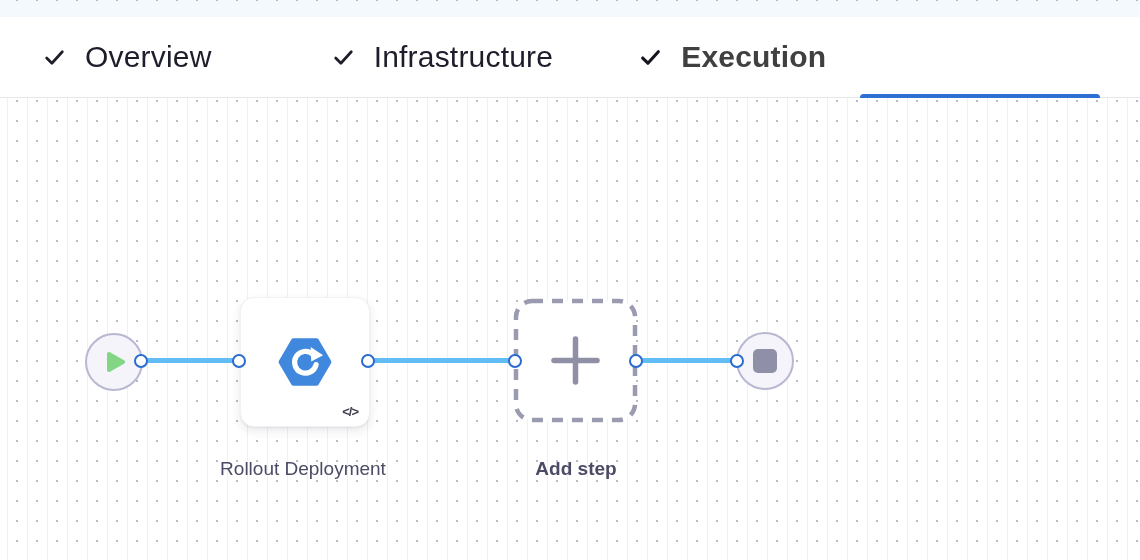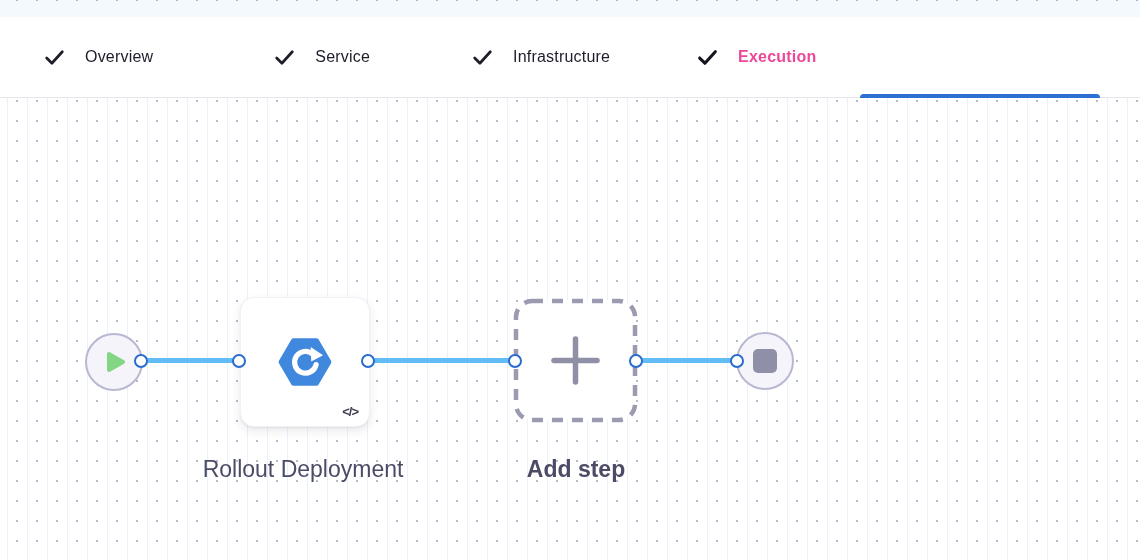--- a/index.html
+++ b/index.html
@@ -16,22 +16,22 @@
 
   
   .tabbar {
     position:relative; height:81px; background:#fff;
     border-bottom:1px solid #e6e6ea;
     display:flex; align-items:center;
     padding-left:42px;
   }
   .tab { display:flex; align-items:center; gap:18px; cursor:pointer; }
   .tab .check-icon { width:25px; height:25px; display:block; }
-  .tab .tab-label { font-size:16px; font-weight:500; color:#1d1d2b; letter-spacing:.2px; }
-  .tab.active .tab-label { font-weight:700; color:#ec4899; }
+  .tab .tab-label { font-size:30px; font-weight:500; color:#1d1d2b; letter-spacing:.2px; }
+  .tab.active .tab-label { font-weight:700; color:#404040; }
   .gap-a { margin-right:119px; } .gap-b { margin-right:100px; } .gap-c { margin-right:85px;text-align:center; }
   .active-underline {
     position:absolute; left:860px; bottom:-4px; width:240px; height:7px;
     border-radius:4px; background:#2e6fd3;
   }
 
   
   .canvas {
     position:relative; height:462px; background-color:#fff;
     background-image:
@@ -73,45 +73,39 @@
     font-size:13px; font-weight:700; color:#3c3c4e; letter-spacing:-1px;
   }
 
   .add-step-node {
     position:absolute; left:513px; top:200px; width:125px; height:125px; cursor:pointer;
   }
   .add-step-node svg { display:block; }
 
   .node-label {
     position:absolute; width:210px; text-align:center;
-    font-size:23px; line-height:42px; color:#4b4b66;
+    font-size:19px; line-height:42px; color:#4b4b66;
   }
   #rollout-label { left:198px; top:350px; }
   #addstep-label { left:471px; top:350px;font-weight:bold; }
 </style>
 </head>
 <body>
 
 <div class="top-strip"></div>
 
 <div class="tabbar">
 
   <div class="tab gap-a">
     <svg class="check-icon" viewBox="0 0 24 24">
       <path d="M4.5 12.5 L9.5 17.5 L19.5 6.5" fill="none" stroke="#1e1e2a" stroke-width="2.6" stroke-linecap="round" stroke-linejoin="round"></path>
     </svg>
     <span class="tab-label">Overview</span>
   </div>
 
-  <div class="tab gap-b">
-    <svg class="check-icon" viewBox="0 0 24 24">
-      <path d="M4.5 12.5 L9.5 17.5 L19.5 6.5" fill="none" stroke="#1e1e2a" stroke-width="2.6" stroke-linecap="round" stroke-linejoin="round"></path>
-    </svg>
-    <span class="tab-label">Service</span>
-  </div>
 
   <div class="tab gap-c">
     <svg class="check-icon" viewBox="0 0 24 24">
       <path d="M4.5 12.5 L9.5 17.5 L19.5 6.5" fill="none" stroke="#1e1e2a" stroke-width="2.6" stroke-linecap="round" stroke-linejoin="round"></path>
     </svg>
     <span class="tab-label">Infrastructure</span>
   </div>
 
   <div class="tab active">
     <svg class="check-icon" viewBox="0 0 24 24">

